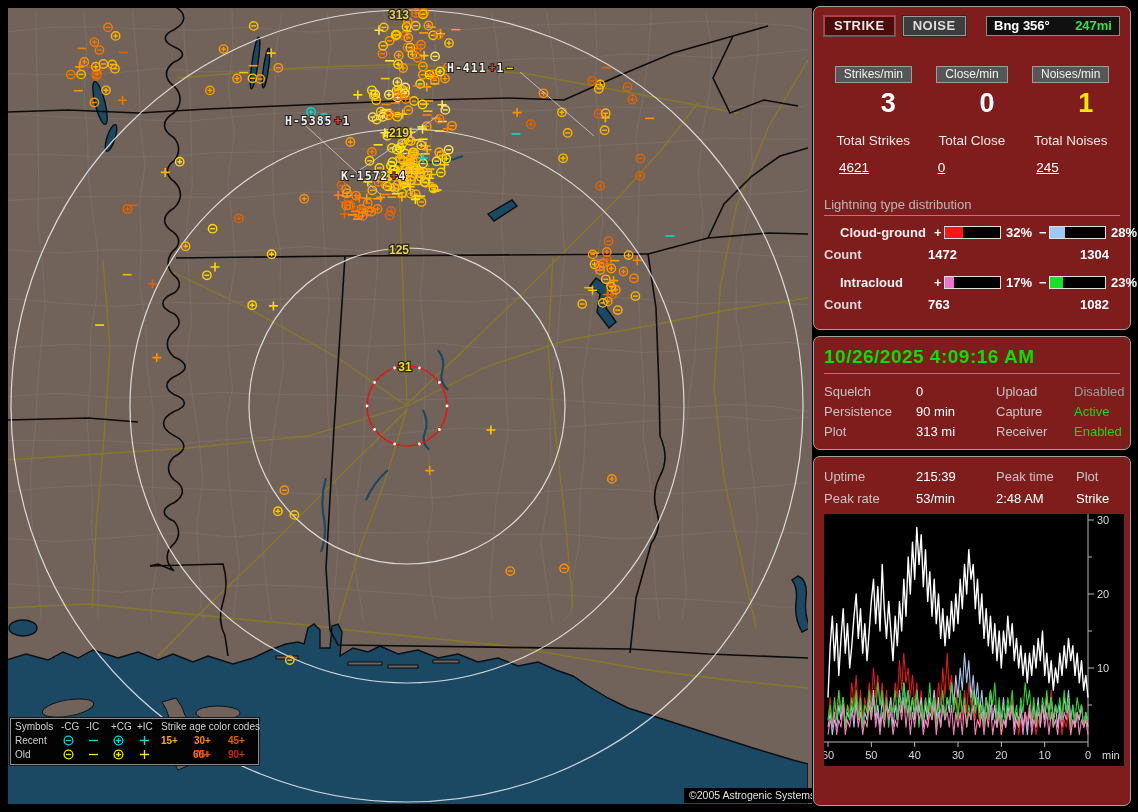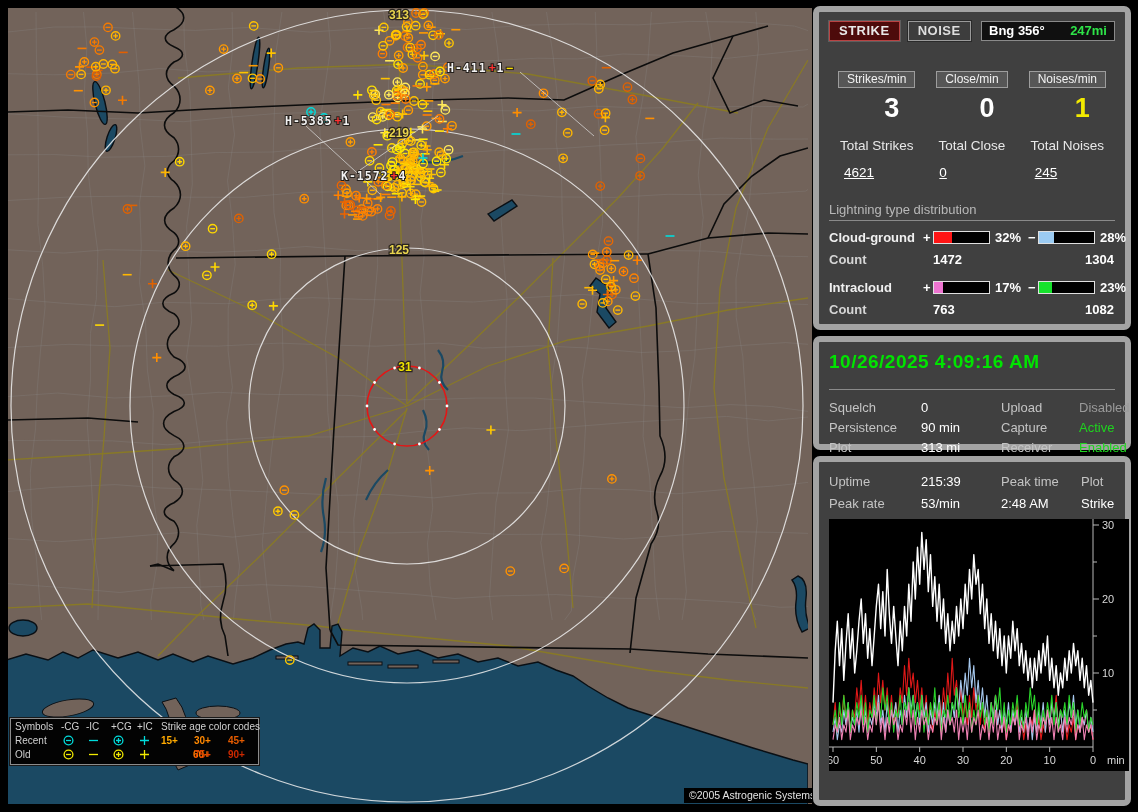--- a/index.html
+++ b/index.html
@@ -13,51 +13,51 @@
   #legend .lgrid{display:grid;grid-template-columns:46px 25px 25px 26px 24px 33px 34px 34px;
           line-height:14px;padding:1px 0 0 4px;}
   #legend .lh{color:#d0d0d0;}
   #legend .agehdr{grid-column:6/9;color:#d0d0d0;white-space:nowrap;}
   #legend .lsym svg{vertical-align:middle;}
   #legend .age{font-weight:bold;}
   #copyright{position:absolute;left:676px;top:780px;background:#000;color:#e2e2e2;
           font-size:10.5px;padding:1px 5px 2px 5px;white-space:nowrap;}
   
   #panel{position:absolute;left:812px;top:0;width:326px;height:812px;background:#000;color:#fff;}
-  .pbox{position:absolute;left:1px;width:318px;background:#404040;border:6px solid #a3a3a3;
+  .pbox{position:absolute;left:1px;width:318px;background:#7f1d1d;border:1px solid #a3a3a3;
         border-radius:7px;padding:9px 10px;box-sizing:border-box;}
   #box1{top:6px;height:324px;}
   #box2{top:336px;height:114px;}
   #box3{top:456px;height:350px;}
   .btnrow{display:flex;gap:8px;align-items:center;}
   .btn{font-size:13px;font-weight:bold;padding:1px 9px 2px 9px;letter-spacing:.5px;}
   #btn-strike{background:#4d0b0b;border:1px solid #b84343;color:#e9e9e9;box-shadow:0 0 0 1px #5e5e5e;}
   #btn-noise{background:#3d3d3d;border:1px solid #9a9a9a;color:#dedede;box-shadow:0 0 0 1px #2a2a2a;}
   .bngbox{margin-left:auto;background:#101010;border:1px solid #8a8a8a;font-size:13px;font-weight:bold;
         padding:1px 7px 2px 7px;display:flex;gap:14px;min-width:118px;justify-content:space-between;}
   .cols{display:grid;grid-template-columns:repeat(3,1fr);margin-top:28px;}
   .chip{justify-self:center;background:#565656;border:1px solid #9d9d9d;color:#f2f2f2;
         font-size:12px;padding:0 8px 1px 8px;}
   .bignum{font-size:27px;font-weight:bold;text-align:center;transform:translateX(15px);margin-top:6px;}
   .totlbl{font-size:13.5px;color:#e8e8e8;text-align:center;margin-top:14px;}
   .totval{font-size:13.5px;color:#fff;text-align:left;transform:translateX(15px);margin-top:12px;text-decoration:underline;}
   .dist{margin-top:22px;}
   .dist-title{font-size:13px;color:#b8b8b8;border-bottom:1px solid #8a8a8a;padding-bottom:3px;}
   .drow{display:grid;grid-template-columns:94px 10px 57px 38px 10px 57px 28px;align-items:center;
-        margin-top:9px;font-size:13px;}
+        margin-top:9px;font-size:13px;margin-left:16px;}
   .drow .dl{font-weight:bold;color:#f0f0f0;}
   .sign{font-weight:bold;text-align:left;}
   .bar{height:11px;border:1px solid #e0e0e0;background:#000;}
   .bar i{display:block;height:100%;}
   .pct{font-weight:bold;padding-left:5px;}
   .crow{display:grid;grid-template-columns:94px 152px auto;font-size:13px;margin-top:7px;}
   .crow .cl{font-weight:bold;color:#d6d6d6;}
   .crow .cv{font-weight:bold;color:#fff;padding-left:10px;}
   .datetime{font-size:19px;font-weight:bold;color:#00e400;letter-spacing:.5px;
-        border-bottom:1px solid #8a8a8a;padding-bottom:16px;}
+        border-bottom:1px solid #8a8a8a;padding-bottom:5px;}
   .setgrid{display:grid;grid-template-columns:92px 80px 78px auto;font-size:13px;
         line-height:20px;margin-top:8px;}
   .lab{color:#c4c4c4;}
   .val{color:#fff;}
   .statgrid{display:grid;grid-template-columns:92px 80px 80px auto;font-size:13px;line-height:22px;}
   .trendrow{display:grid;grid-template-columns:92px auto;font-size:13px;margin-top:8px;}
   #trend-svg{margin-top:4px;}
 </style>
 </head>
 <body>

